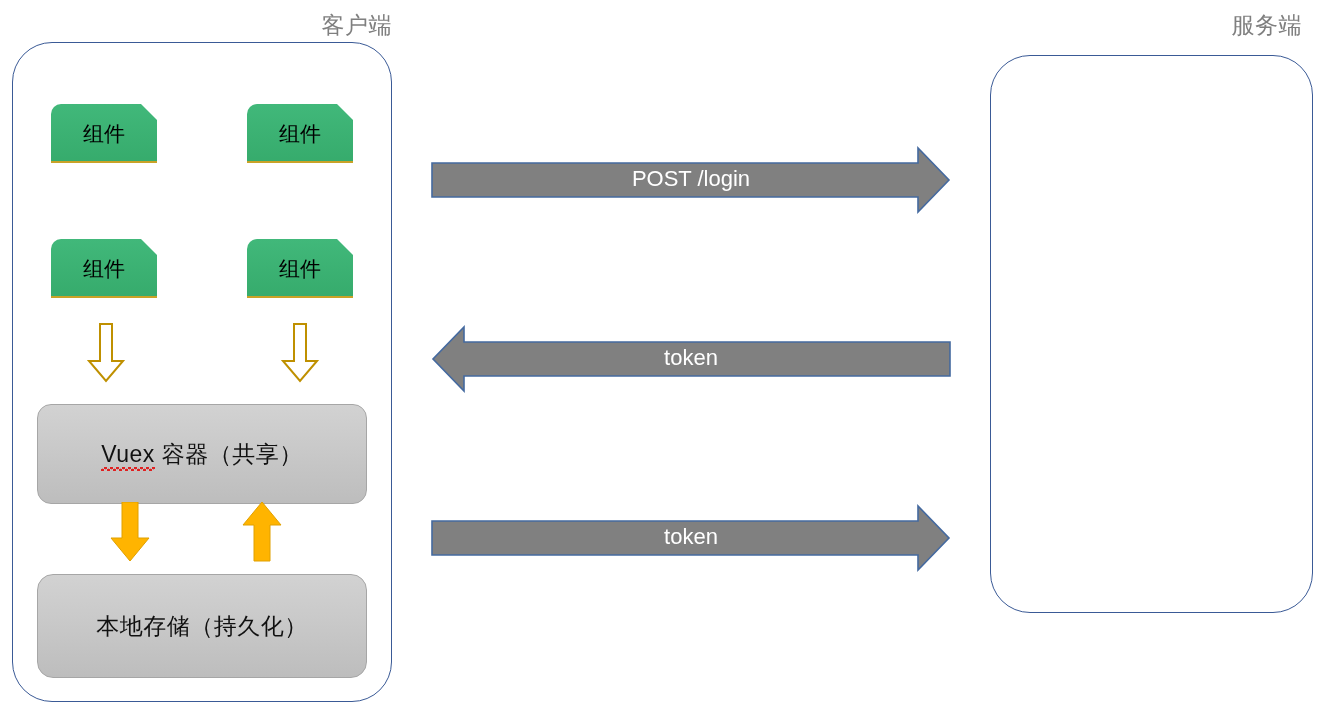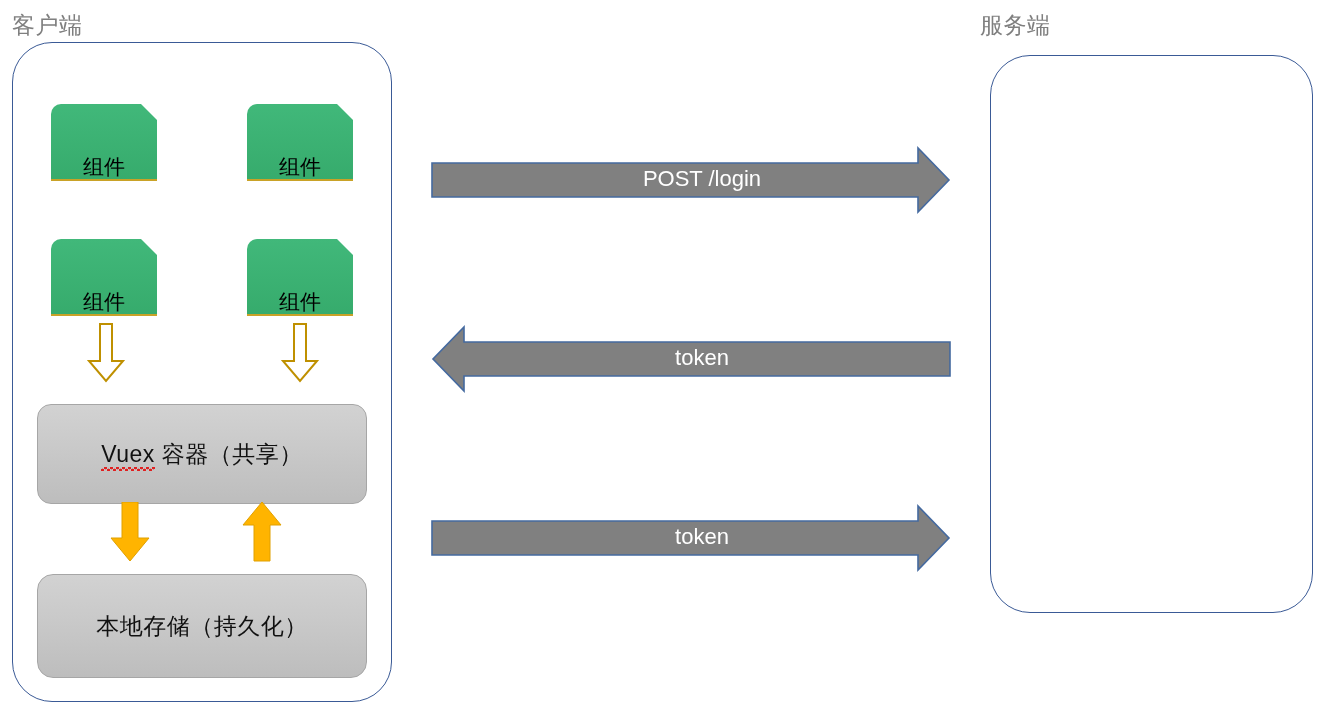--- a/index.html
+++ b/index.html
@@ -19,47 +19,47 @@
   }
 
   
   .panel-title {
     position: absolute;
     color: #7f7f7f;
     font-size: 23px;
     line-height: 1;
     letter-spacing: 0.5px;
     white-space: nowrap;
-    text-align: left;
+    text-align: right;
   }
   #client-title { left: 12px; top: 14px; width: 380px; }
   #server-title { left: 980px; top: 14px; width: 322px; }
 
   
   .panel-box {
     position: absolute;
     border: 1.4px solid #3a5a96;
     border-radius: 40px;
     background: transparent;
     box-sizing: border-box;
   }
   #client-panel { left: 12px;  top: 42px; width: 380px; height: 660px; }
   #server-panel { left: 990px; top: 55px; width: 323px; height: 558px; }
 
   
   .component-box {
     position: absolute;
     width: 106px;
-    height: 77px;
+    height: 59px;
     background: #3cb371;
     background: linear-gradient(180deg, #41b87a 0%, #36ab6c 100%);
     color: #000000;
     font-size: 21px;
     display: flex;
-    align-items: flex-end;
+    align-items: center;
     justify-content: center;
     box-sizing: border-box;
     
     border-radius: 10px 0 0 0;
     -webkit-clip-path: polygon(0 0, calc(100% - 16px) 0, 100% 16px, 100% 100%, 0 100%);
     clip-path: polygon(0 0, calc(100% - 16px) 0, 100% 16px, 100% 100%, 0 100%);
   }
   .component-box::after {
     content: "";
     position: absolute;
@@ -128,21 +128,20 @@
   }
   .block-arrow .label {
     position: absolute;
     left: 0;
     width: 100%;
     text-align: center;
     color: #ffffff;
     font-size: 22px;
     line-height: 1;
     pointer-events: none;
-    padding-left: 11px;
   }
   #arrow-post   { left: 431px; top: 146px; width: 520px; height: 68px; }
   #arrow-token1 { left: 431px; top: 325px; width: 520px; height: 68px; }
   #arrow-token2 { left: 431px; top: 504px; width: 520px; height: 68px; }
   #arrow-post .label   { top: 22px; }
   #arrow-token1 .label { top: 22px; }
   #arrow-token2 .label { top: 22px; }
 </style>
 </head>
 <body>

